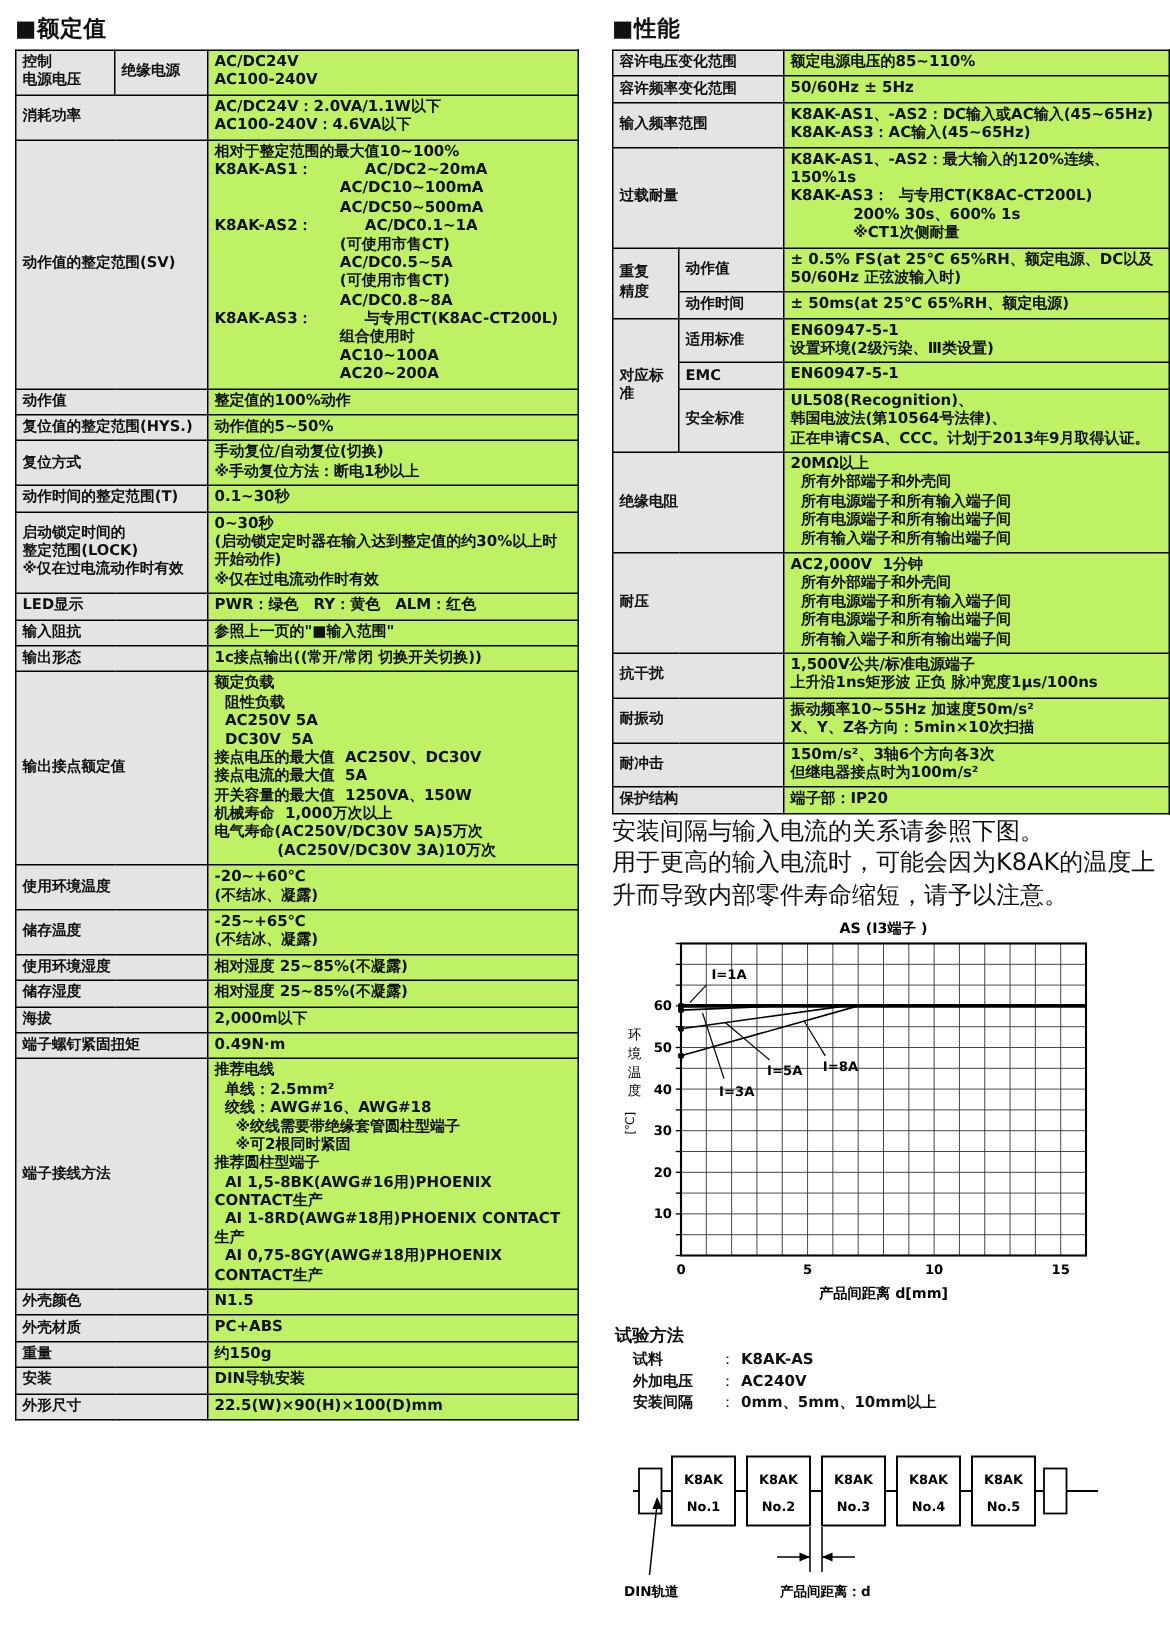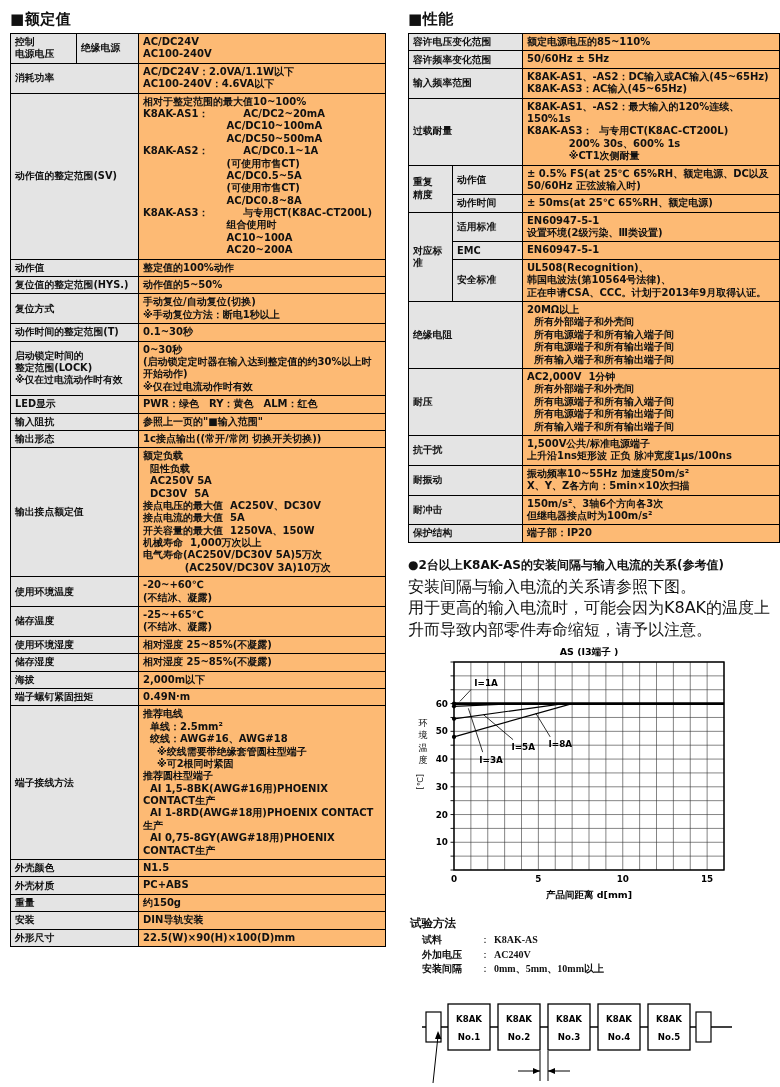--- a/index.html
+++ b/index.html
@@ -10,27 +10,27 @@
   .col-right { width:372px; flex:0 0 372px; }
   h2.sec { font-size:15px; font-weight:bold; letter-spacing:0.5px; margin:2px 0 4px 0; }
   table.spec { width:100%; border-collapse:collapse; table-layout:fixed;
                border:1.4px solid #000; }
   table.spec th, table.spec td {
       border:1px solid #000; font-size:10px; line-height:1.24;
       padding:2px 4px; vertical-align:middle; text-align:left;
       white-space:pre-wrap; word-break:break-word; font-weight:600;
   }
   table.spec th { background:#e4e4e4; font-weight:bold; font-size:9.8px; }
-  table.spec td { background:#fdba74; }
+  table.spec td { background:#bef264; }
   .bullet-head { font-size:12px; font-weight:bold; margin:14px 0 2px 0; }
   .bullet-body { font-size:16px; line-height:1.35; white-space:pre-wrap; }
   .chart-wrap { margin:6px 0 2px 6px; }
   .tm-head { font-size:11.5px; font-weight:bold; margin:4px 0 2px 2px; }
   .tm-items { margin-left:14px; font-size:10px; }
-  .tm-row { display:flex; line-height:1.45;font-family:Liberation Serif, serif; }
+  .tm-row { display:flex; line-height:1.45; }
   .tm-label { width:58px; font-weight:600; }
   .tm-sep { width:14px; }
   .tm-value { font-weight:600; }
   .diagram-wrap { margin:4px 0 0 4px; }
   svg text { font-family:"DejaVu Sans", sans-serif; }
 </style>
 </head>
 <body>
 
 <div class="page">
@@ -271,21 +271,20 @@
               <td>150m/s²、3轴6个方向各3次
 但继电器接点时为100m/s²</td>
             </tr>
         <tr>
               <th colspan="2">保护结构</th>
               <td>端子部：IP20</td>
             </tr>
       </tbody>
         </table>
 
-      <div class="bullet-head">●2台以上K8AK-AS的安装间隔与输入电流的关系(参考值)</div>
       <div class="bullet-body">安装间隔与输入电流的关系请参照下图。
 用于更高的输入电流时，可能会因为K8AK的温度上升而导致内部零件寿命缩短，请予以注意。</div>
 
       <div class="chart-wrap">
         <svg id="chart-svg" width="322" height="262" viewBox="0 0 322 262">
             <line x1="40" y1="16" x2="40" y2="224" stroke="#333" stroke-width="0.6"></line>
             <line x1="56.875" y1="16" x2="56.875" y2="224" stroke="#333" stroke-width="0.6"></line>
             <line x1="73.75" y1="16" x2="73.75" y2="224" stroke="#333" stroke-width="0.6"></line>
             <line x1="90.625" y1="16" x2="90.625" y2="224" stroke="#333" stroke-width="0.6"></line>
             <line x1="107.5" y1="16" x2="107.5" y2="224" stroke="#333" stroke-width="0.6"></line>

